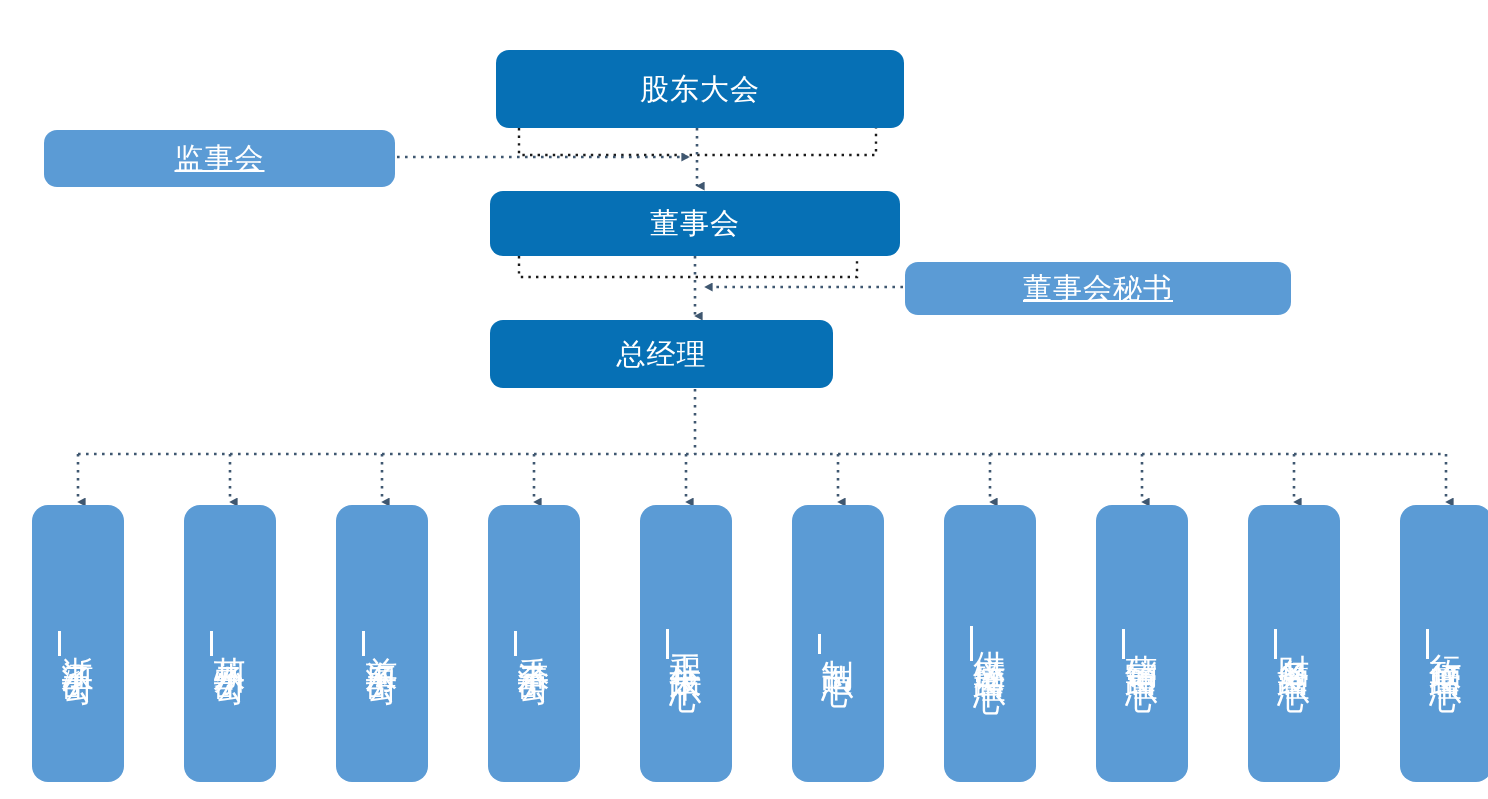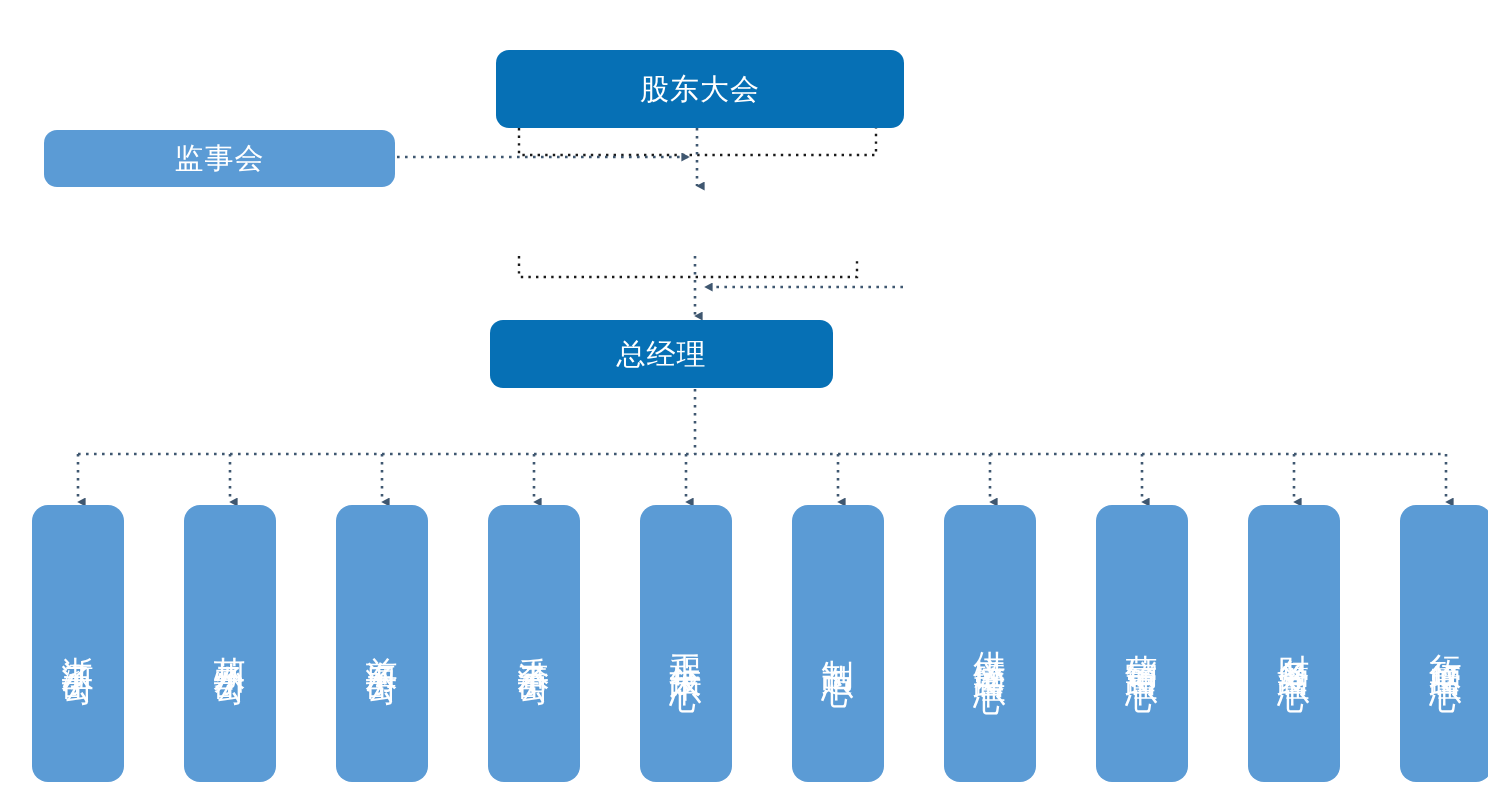--- a/index.html
+++ b/index.html
@@ -37,20 +37,21 @@
     border-radius: 14px;
     text-align: center;
     line-height: 1.12;
     letter-spacing: 1px;
   }
   .node.dark {
     background: #0670B5;
   }
   .node.light {
     background: #5B9BD5;
+    text-decoration: underline;
   }
   .node.horizontal {
     font-size: 29px;
     border-radius: 13px;
   }
   .node.vertical {
     writing-mode: vertical-rl;
     text-orientation: upright;
     font-size: 32px;
     letter-spacing: 5px;
@@ -118,21 +119,23 @@
         <path d="M1123,454 L1123,502" fill="none" stroke="#3F5770" stroke-width="2.6" stroke-dasharray="2.6 5.4" marker-end="url(#arrow-down)"></path>
         <path d="M1275,454 L1275,502" fill="none" stroke="#3F5770" stroke-width="2.6" stroke-dasharray="2.6 5.4" marker-end="url(#arrow-down)"></path>
         <path d="M1427,454 L1427,502" fill="none" stroke="#3F5770" stroke-width="2.6" stroke-dasharray="2.6 5.4" marker-end="url(#arrow-down)"></path>
       </g>
   </svg>
 
   <div class="node dark horizontal" style="left:477px; top:50px; width:408px; height:78px;">股东大会</div>
 
   <div class="node light horizontal" style="left:25px; top:130px; width:351px; height:57px;">监事会</div>
 
+  <div class="node dark horizontal" style="left:471px; top:191px; width:410px; height:65px;">董事会</div>
 
+  <div class="node light horizontal" style="left:886px; top:262px; width:386px; height:53px;">董事会秘书</div>
 
   <div class="node dark horizontal" style="left:471px; top:320px; width:343px; height:68px;">总经理</div>
 
   <div id="dept-layer">
       <div class="node light vertical" style="left: 13px; top: 505px; width: 92px; height: 277px;">
         <span class="vtext">浙江子公司</span>
       </div>
       <div class="node light vertical" style="left: 165px; top: 505px; width: 92px; height: 277px;">
         <span class="vtext">苏州子公司</span>
       </div>

